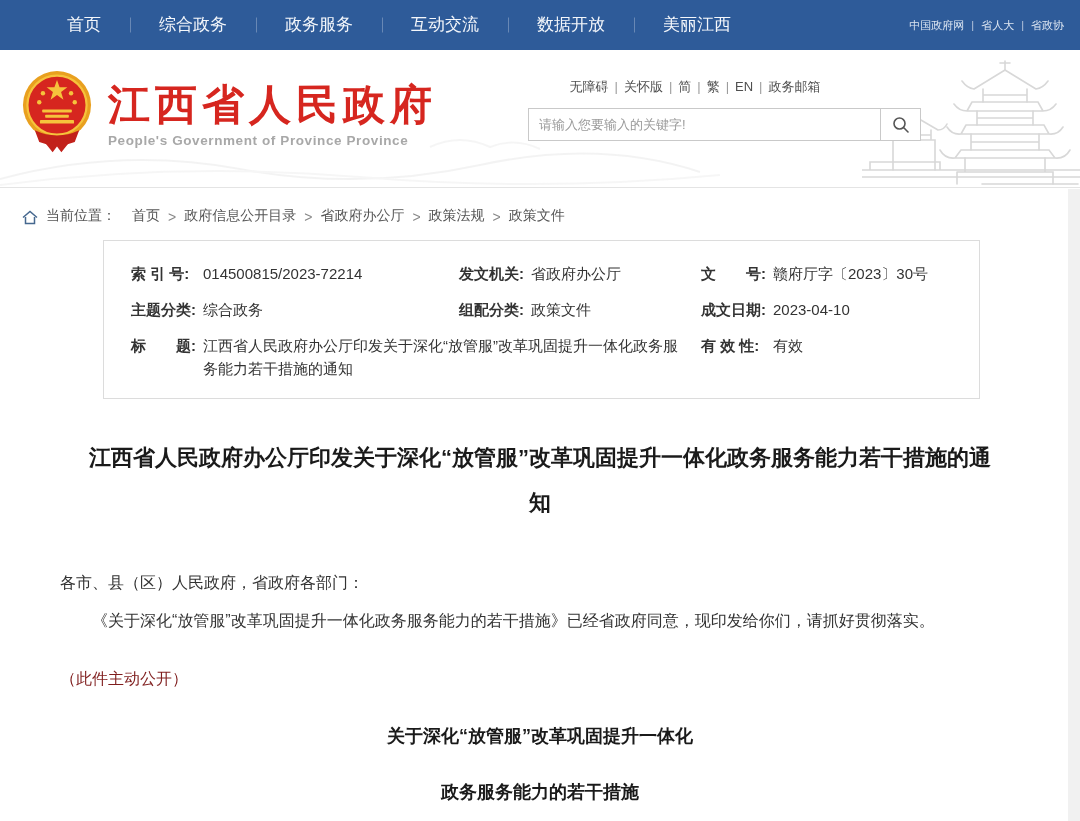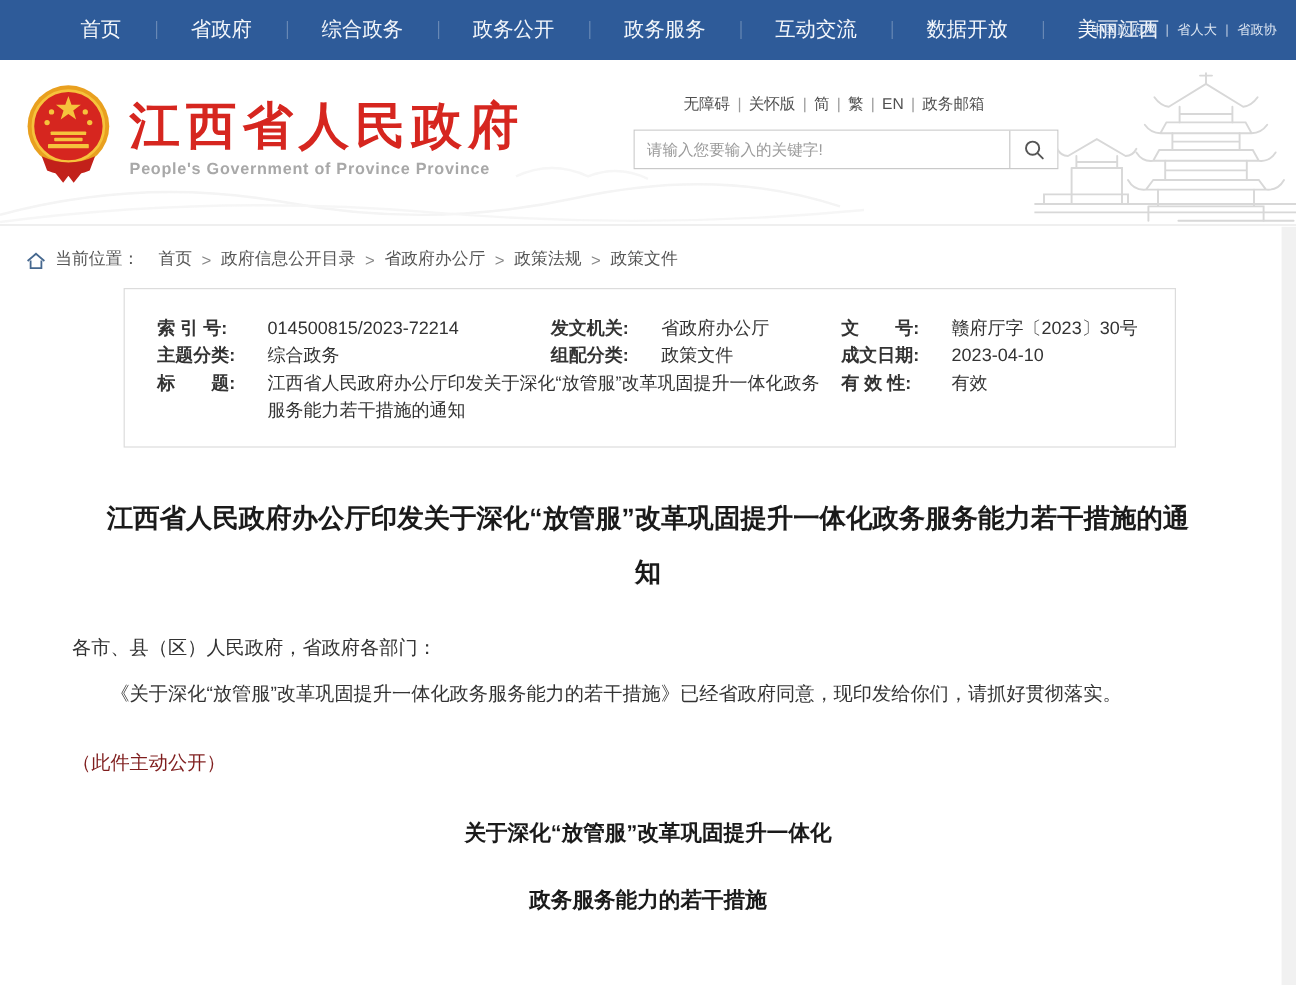--- a/index.html
+++ b/index.html
@@ -23,68 +23,66 @@
   .mountains { position:absolute; left:0; bottom:0; width:100%; height:70px; opacity:.7; pointer-events:none; }
   .pavilion { position:absolute; right:0; bottom:0; width:218px; height:132px; pointer-events:none; }
   .logo { position:absolute; left:20px; top:18px; display:flex; align-items:center; }
   .emblem { width:74px; height:92px; margin-right:14px; flex:0 0 auto; }
   .site-name { font-size:42px; font-weight:bold; color:#d6261f; letter-spacing:5px; line-height:48px; white-space:nowrap; }
   .site-en { font-size:13.5px; font-weight:bold; color:#a8a8a8; letter-spacing:.6px; margin-top:4px; }
   .header-right { position:absolute; right:218px; top:28px; width:334px; }
   .utility { text-align:center; font-size:13px; color:#4f4f4f; margin-bottom:12px; white-space:nowrap; }
   .utility a { color:#4f4f4f; text-decoration:none; cursor:pointer; }
   .utility .sep { color:#9a9a9a; margin:0 6px; }
-  .searchbox { display:flex; width:354px; height:33px; border:1px solid #c9c9c9; background:#fff; }
+  .searchbox { display:flex; width:393px; height:33px; border:1px solid #c9c9c9; background:#fff; }
   .searchbox input { flex:1; border:none; outline:none; padding:0 10px; font-size:13px; color:#333;
     font-family:"Liberation Sans","DejaVu Sans",sans-serif; }
   .searchbox input::placeholder { color:#9b9b9b; }
   .search-btn { width:40px; border:none; border-left:1px solid #c9c9c9; background:#fff;
     display:flex; align-items:center; justify-content:center; cursor:pointer; }
 
   
   .breadcrumb { display:flex; align-items:flex-end; height:37px; padding-left:22px;
     font-size:14px; color:#555; background:#fff; }
   .home-icon { width:16px; height:15px; margin-right:8px; }
   .crumb-label { color:#555; margin-right:16px; }
   .crumb-link { color:#555; text-decoration:none; cursor:pointer; }
   .crumb-sep { color:#888; margin:0 8px; }
 
   
   .content { width:960px; margin:0 auto; }
   .info-box { margin:15px 40px 0 43px; border:1px solid #dcdcdc; padding:21px 18px 18px 27px; }
-  .info-grid { display:grid; grid-template-columns:328px 242px 1fr; row-gap:0; }
+  .info-grid { display:grid; grid-template-columns:328px 242px 1fr; row-gap:13px; }
   .cell { display:flex; align-items:flex-start; font-size:15px; line-height:23px; color:#333; }
   .cell .lbl { font-weight:bold; color:#333; white-space:nowrap; min-width:72px; }
-  .cell .val { color:#333;margin-left:20px; }
+  .cell .val { color:#333; }
   .cell-title { grid-column:1 / 3; padding-right:16px; }
 
   .doc-title { width:906px; margin:36px auto 0; text-align:center; font-size:22px; font-weight:bold;
     color:#1a1a1a; line-height:45px; }
   .para { font-size:16px; color:#333; line-height:28px; }
-  .salutation { margin-top:28px; }
+  .salutation { margin-top:44px; }
   .indent { text-indent:2em; }
   .p-gap { margin-top:10px; }
   .date-line { text-align:right; margin-top:9px; }
   .note { margin-top:30px; color:#7f1d1d; }
   .center-sub { text-align:center; font-size:18px; font-weight:bold; color:#1a1a1a; margin-top:30px; line-height:26px; }
 
   
   .scroll-strip { position:absolute; right:0; top:189px; bottom:0; width:12px; background:#f1f1f1; }
 </style>
 </head>
 <body>
 
 <div class="page">
 
   <nav class="topnav">
     <div class="nav-items">
       <a class="nav-item">首页</a>
-      <a class="nav-item">省政府</a>
       <a class="nav-item">综合政务</a>
-      <a class="nav-item">政务公开</a>
       <a class="nav-item">政务服务</a>
       <a class="nav-item">互动交流</a>
       <a class="nav-item">数据开放</a>
       <a class="nav-item">美丽江西</a>
     </div>
     <div class="nav-right">
       <a>中国政府网</a><span class="sep">|</span><a>省人大</a><span class="sep">|</span><a>省政协</a>
     </div>
   </nav>
 

